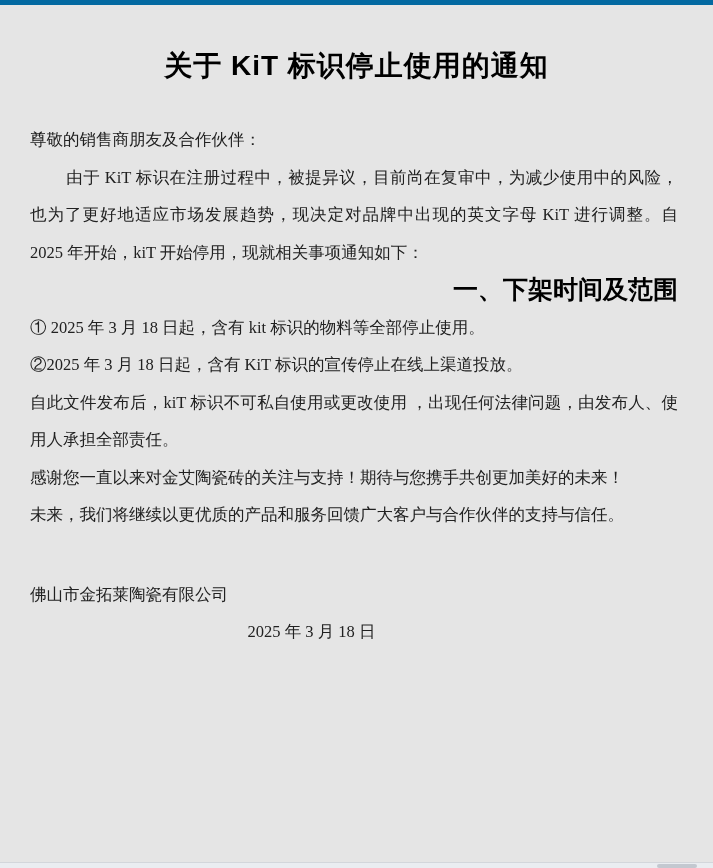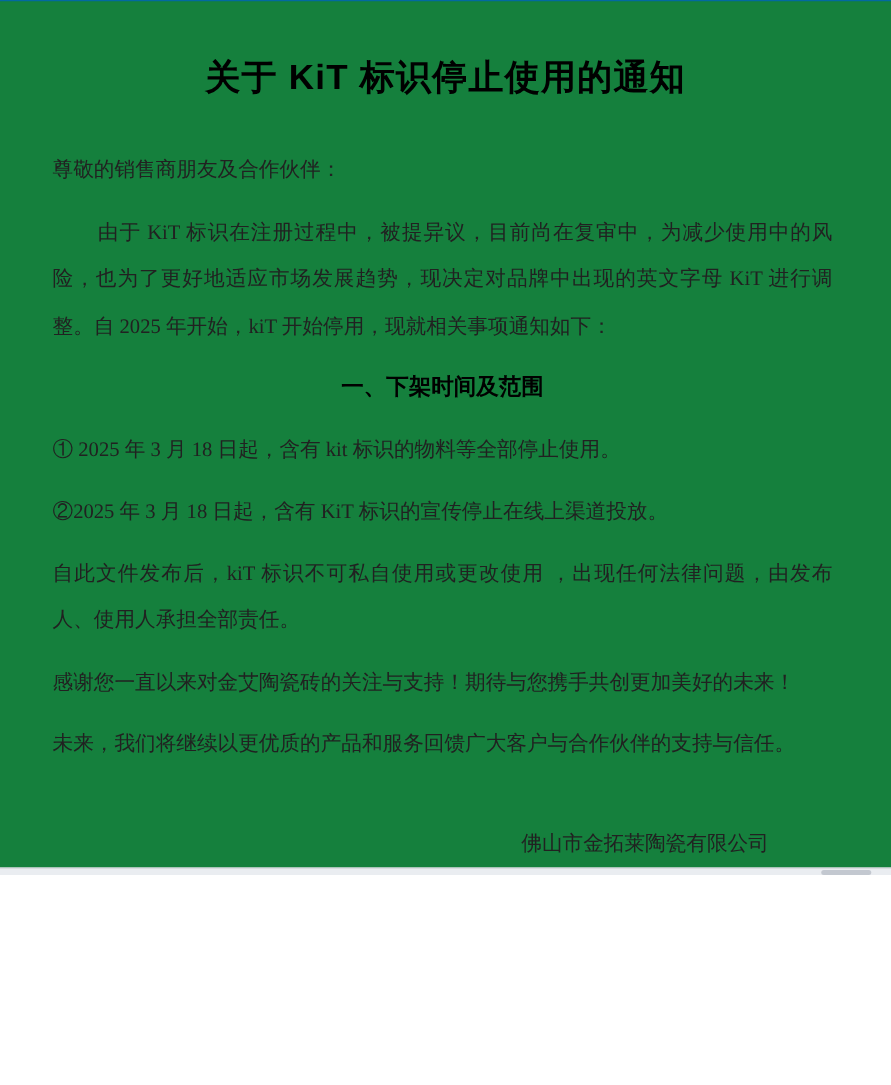--- a/index.html
+++ b/index.html
@@ -3,25 +3,25 @@
 <meta charset="utf-8">
 <style>
   html, body {
     margin: 0;
     padding: 0;
     background: #ffffff;
   }
   .page {
     position: relative;
     width: 713px;
-    height: 700px;
-    background: #15803d;
+    height: 868px;
+    background: #e5e5e5;
     overflow: hidden;
     box-sizing: border-box;
-    border-top: 1px solid #0369a1;
+    border-top: 5px solid #0369a1;
     font-family: "Liberation Serif", "DejaVu Serif", serif;
     color: #212121;
   }
   .doc-title {
     margin: 0;
     padding-top: 42px;
     text-align: center;
     font-family: "Liberation Sans", "DejaVu Sans", sans-serif;
     font-weight: 700;
     font-size: 28px;
@@ -29,34 +29,33 @@
     color: #000000;
     letter-spacing: 1px;
   }
   .doc-body {
     margin-top: 36px;
     padding: 0 35px 0 30px;
     font-size: 16.5px;
     line-height: 37.5px;
     text-align: justify;
   }
-  .doc-body p { margin: 12px; }
+  .doc-body p { margin: 0; }
   .indent { text-indent: 2.2em; }
   .sec-heading {
     margin: 0;
     font-family: "Liberation Sans", "DejaVu Sans", sans-serif;
     font-weight: 700;
-    font-size: 18px;
+    font-size: 25px;
     line-height: 37.5px;
     color: #000000;
-    text-align: center;
+    text-align: right;
   }
   .signature { margin-top: 42px; }
   .sig-company {
-    text-align: right;
     padding-right: 51px;
   }
   .sig-date {
     text-align: center;
     padding-right: 85px;
   }
   .hscrollbar {
     position: absolute;
     left: 0;
     right: 0;

